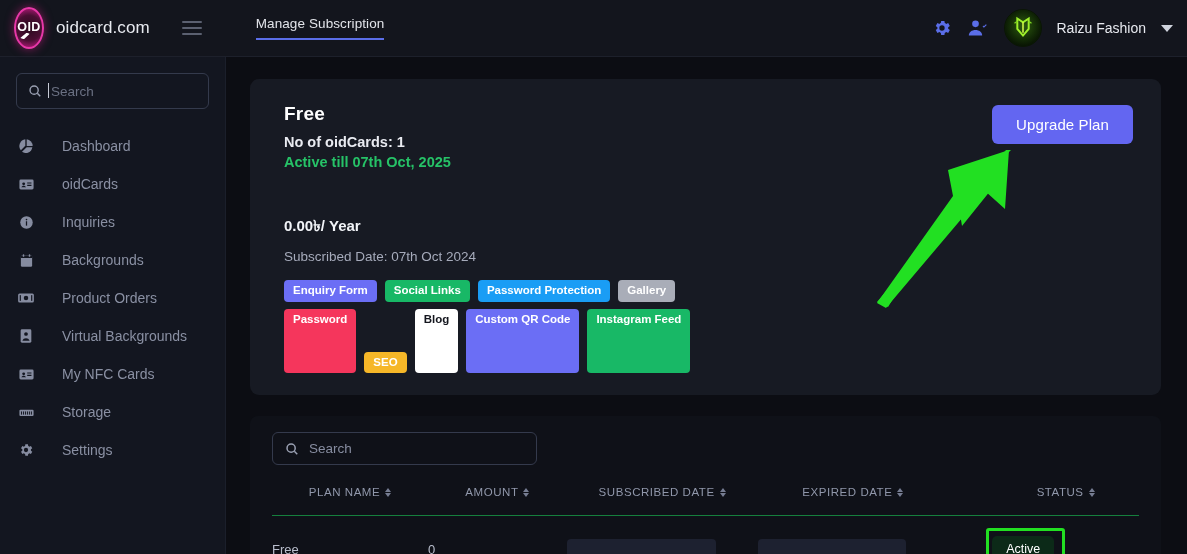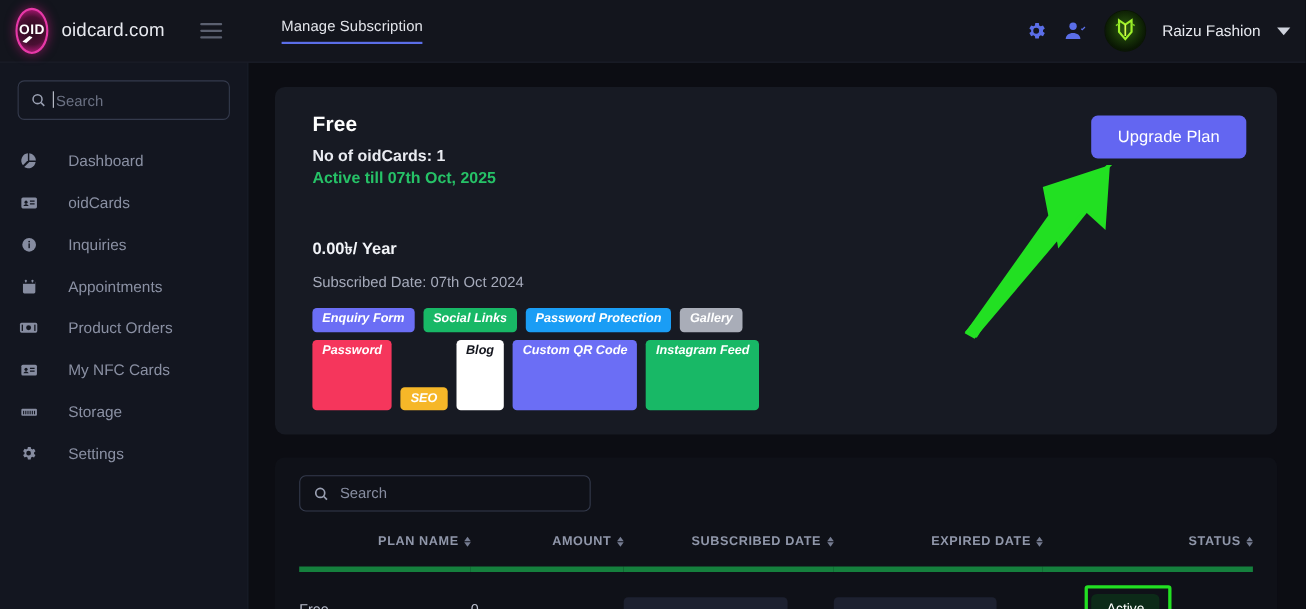--- a/index.html
+++ b/index.html
@@ -86,21 +86,21 @@
     background: #171a23; border-radius: 9px;
     padding: 24px 28px 22px 34px; position: relative;
     min-height: 278px;
   }
   .plan-title { font-size: 19px; font-weight: 700; color: #fff; letter-spacing: .2px; }
   .plan-count { font-size: 14.5px; font-weight: 700; color: #e9ebf1; margin-top: 9px; }
   .plan-active { font-size: 14.5px; font-weight: 700; color: #26c267; margin-top: 4px; }
   .plan-price { font-size: 15px; font-weight: 700; color: #f2f4f8; margin-top: 44px; }
   .plan-sub { font-size: 13.5px; color: #a6abbb; margin-top: 10px; }
 
-  .badges { margin-top: 16px; display: flex; flex-wrap: wrap; gap: 7px 8px; max-width: 470px; font-style: italic; }
+  .badges { margin-top: 16px; display: flex; flex-wrap: wrap; gap: 7px 8px; max-width: 470px; }
   .badge {
     font-size: 11.5px; font-weight: 700; border-radius: 4px;
     padding: 5px 9px 5px 9px; line-height: 1; white-space: nowrap;
     color: #fff; cursor: default;
   }
 
   .upgrade-btn {
     position: absolute; top: 26px; right: 28px;
     background: #6366f1; color: #fff;
     font-size: 15px; border: none; border-radius: 6px;
@@ -110,22 +110,22 @@
   
   .table-wrap { margin-top: 21px; background: #0f1118; border-radius: 8px; padding: 16px 22px 0 22px; }
   .tbl-search {
     width: 265px; height: 33px; border: 1px solid #343a4c; border-radius: 6px;
     display: flex; align-items: center; gap: 10px; padding: 0 12px; margin-bottom: 21px;
   }
   .tbl-search .ph { font-size: 13.5px; color: #878da0; }
 
   table { width: 100%; border-collapse: collapse; table-layout: fixed; }
   thead th {
-    text-align: right; font-size: 11.5px; font-weight: 700; color: #9097aa;
-    letter-spacing: .55px; padding: 0 0 17px 0; border-bottom: 5px solid #15803d;
+    text-align: center; font-size: 11.5px; font-weight: 400; color: #9097aa;
+    letter-spacing: .55px; padding: 0 0 17px 0; border-bottom: 1px solid #15803d;
   }
   .th-in { display: inline-flex; align-items: center; gap: 5px; cursor: pointer; }
   .sorter { display: inline-flex; flex-direction: column; gap: 1px; line-height: 0; }
   .sorter i { display: block; width: 0; height: 0; border-left: 3.5px solid transparent; border-right: 3.5px solid transparent; }
   .sorter i.up { border-bottom: 4px solid #767d92; }
   .sorter i.dn { border-top: 4px solid #767d92; }
 
   tbody td { font-size: 13px; color: #b8bdcb; padding: 20px 0 19px 0; border-bottom: 1px solid #20242f; }
   .skel { height: 20px; border-radius: 4px; background: #1d2130; width: 78%; }
   .status-badge {
@@ -240,32 +240,42 @@
       </div>
       <div class="nav-item">
         <span class="nav-ico">
           <svg width="15" height="15" viewBox="0 0 24 24" fill="#868ca0">
               <rect x="3" y="4" width="18" height="18" rx="2"></rect>
               <rect x="3" y="4" width="18" height="4" fill="#131620"></rect>
               <rect x="6" y="2" width="2.4" height="4" rx="1"></rect>
               <rect x="15.6" y="2" width="2.4" height="4" rx="1"></rect>
             </svg>
         </span>
-        <span>Appointments</span>
+        <span>Backgrounds</span>
       </div>
       <div class="nav-item">
         <span class="nav-ico">
           <svg width="18" height="18" viewBox="0 0 24 24" fill="#868ca0">
               <rect x="1.5" y="6" width="21" height="12" rx="2"></rect>
               <circle cx="12" cy="12" r="3" fill="#131620"></circle>
               <rect x="3.6" y="8.2" width="1.6" height="7.6" fill="#131620"></rect>
               <rect x="18.8" y="8.2" width="1.6" height="7.6" fill="#131620"></rect>
             </svg>
         </span>
         <span>Product Orders</span>
+      </div>
+      <div class="nav-item">
+        <span class="nav-ico">
+          <svg width="16" height="16" viewBox="0 0 24 24" fill="#868ca0">
+              <rect x="4" y="2" width="16" height="20" rx="2"></rect>
+              <circle cx="12" cy="9" r="2.8" fill="#131620"></circle>
+              <path d="M6.6 19c.8-2.6 3-3.8 5.4-3.8s4.6 1.2 5.4 3.8z" fill="#131620"></path>
+            </svg>
+        </span>
+        <span>Virtual Backgrounds</span>
       </div>
       <div class="nav-item">
         <span class="nav-ico">
           <svg width="17" height="17" viewBox="0 0 24 24" fill="#868ca0">
               <rect x="2" y="5" width="20" height="14" rx="2"></rect>
               <circle cx="8" cy="11" r="2" fill="#131620"></circle>
               <path d="M13 9h6v1.6h-6zM13 12.4h6V14h-6zM4.6 16c.6-1.6 2-2.3 3.4-2.3s2.8.7 3.4 2.3z" fill="#131620"></path>
             </svg>
         </span>
         <span>My NFC Cards</span>

